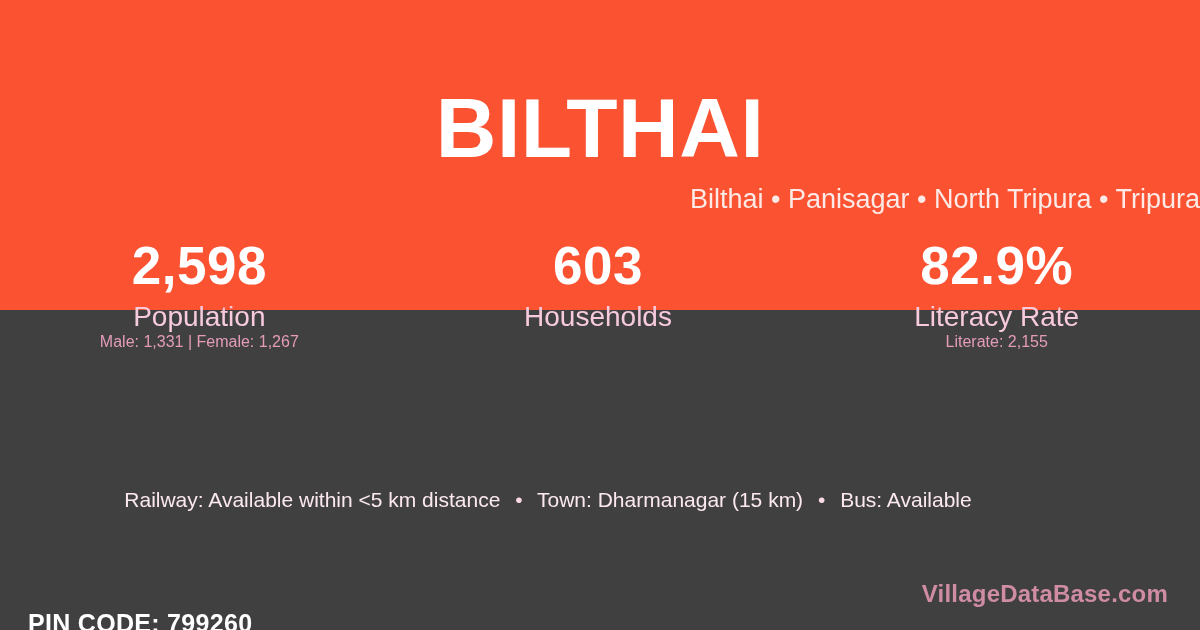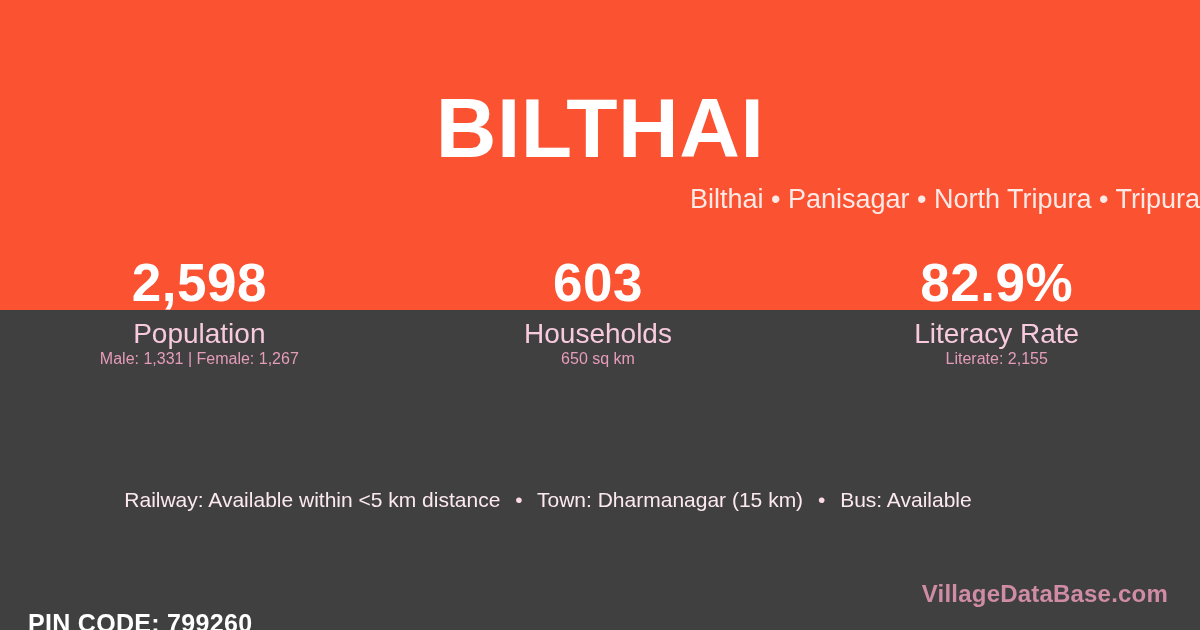--- a/index.html
+++ b/index.html
@@ -48,21 +48,21 @@
     text-align: right;
     font-size: 27px;
     font-weight: normal;
     line-height: 36px;
     color: #fdeae6;
   }
   
   .stats-row {
     position: absolute;
     left: 0;
-    top: 248px;
+    top: 231px;
     width: 1196px;
     display: flex;
   }
   .stat-cell {
     width: 400px;
     text-align: center;
   }
   .stat-value {
     font-size: 53px;
     font-weight: bold;
@@ -137,21 +137,20 @@
 
     <div class="stat-cell">
       <div class="stat-value">2,598</div>
       <div class="stat-label">Population</div>
       <div class="stat-sub">Male: 1,331 | Female: 1,267</div>
     </div>
 
     <div class="stat-cell">
       <div class="stat-value">603</div>
       <div class="stat-label">Households</div>
-      <div class="stat-sub">650 sq km</div>
     </div>
 
     <div class="stat-cell">
       <div class="stat-value">82.9%</div>
       <div class="stat-label">Literacy Rate</div>
       <div class="stat-sub">Literate: 2,155</div>
     </div>
 
   </div>
 

